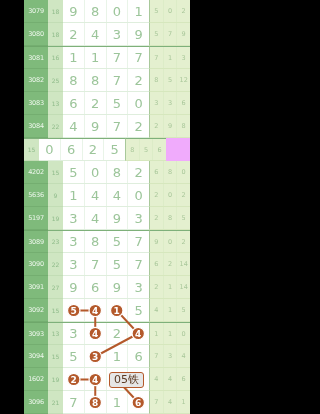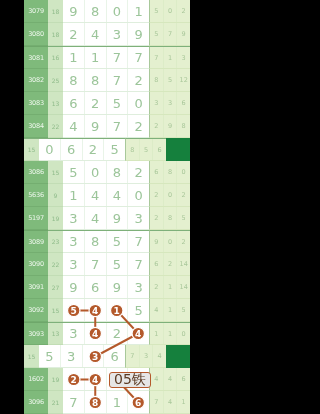--- a/index.html
+++ b/index.html
@@ -4,21 +4,21 @@
 <style>
   html,body{margin:0;padding:0;}
   body{
     width:198px;height:414px;overflow:hidden;
     background:#000;
     font-family:"DejaVu Sans","Liberation Sans",sans-serif;
     -webkit-font-smoothing:none;
   }
   #app{
     position:relative;width:198px;height:414px;
-    background:#15803d;
+    background:#f0abfc;
     display:flex;flex-direction:row;
     box-sizing:border-box;
   }
   
   .gutter{width:24px;height:414px;background:#000;flex:0 0 24px;}
   
   .grid{
     position:relative;
     flex:0 0 166px;width:166px;height:414px;
     display:flex;flex-direction:column;
@@ -105,21 +105,21 @@
   }
   .mk-plain{fill:#b4592b;stroke:#ffffff;stroke-width:1.2;}
   
   .tooltip{
     position:absolute;
     left:85px;top:372px;
     background:#e6e6e6;
     border:1.5px solid #b4592b;
     border-radius:3px;
     color:#5b3a23;
-    font-size:14px;
+    font-size:11px;
     padding:1px 4px 2px 4px;
     line-height:11px;
     white-space:nowrap;
     box-sizing:border-box;
   }
   
   .gutter-r{flex:1 1 auto;background:#000;height:414px;}
 </style>
 </head>
 <body>
@@ -228,21 +228,21 @@
             <div class="d">2</div>
             <div class="d">5</div>
           </div>
           <div class="c-stats">
             <div class="s">8</div>
             <div class="s">5</div>
             <div class="s">6</div>
           </div>
         </div>
         <div class="row">
-          <div class="c-id">3086</div>
+          <div class="c-id">4202</div>
           <div class="c-cnt">15</div>
           <div class="c-digits">
             <div class="d">5</div>
             <div class="d">0</div>
             <div class="d">8</div>
             <div class="d">2</div>
           </div>
           <div class="c-stats">
             <div class="s">6</div>
             <div class="s">8</div>
@@ -348,20 +348,21 @@
             <div class="d">2</div>
             <div class="d">4</div>
           </div>
           <div class="c-stats">
             <div class="s">1</div>
             <div class="s">1</div>
             <div class="s">0</div>
           </div>
         </div>
         <div class="row">
+          <div class="c-id">3094</div>
           <div class="c-cnt">15</div>
           <div class="c-digits">
             <div class="d">5</div>
             <div class="d">3</div>
             <div class="d">1</div>
             <div class="d">6</div>
           </div>
           <div class="c-stats">
             <div class="s">7</div>
             <div class="s">3</div>

